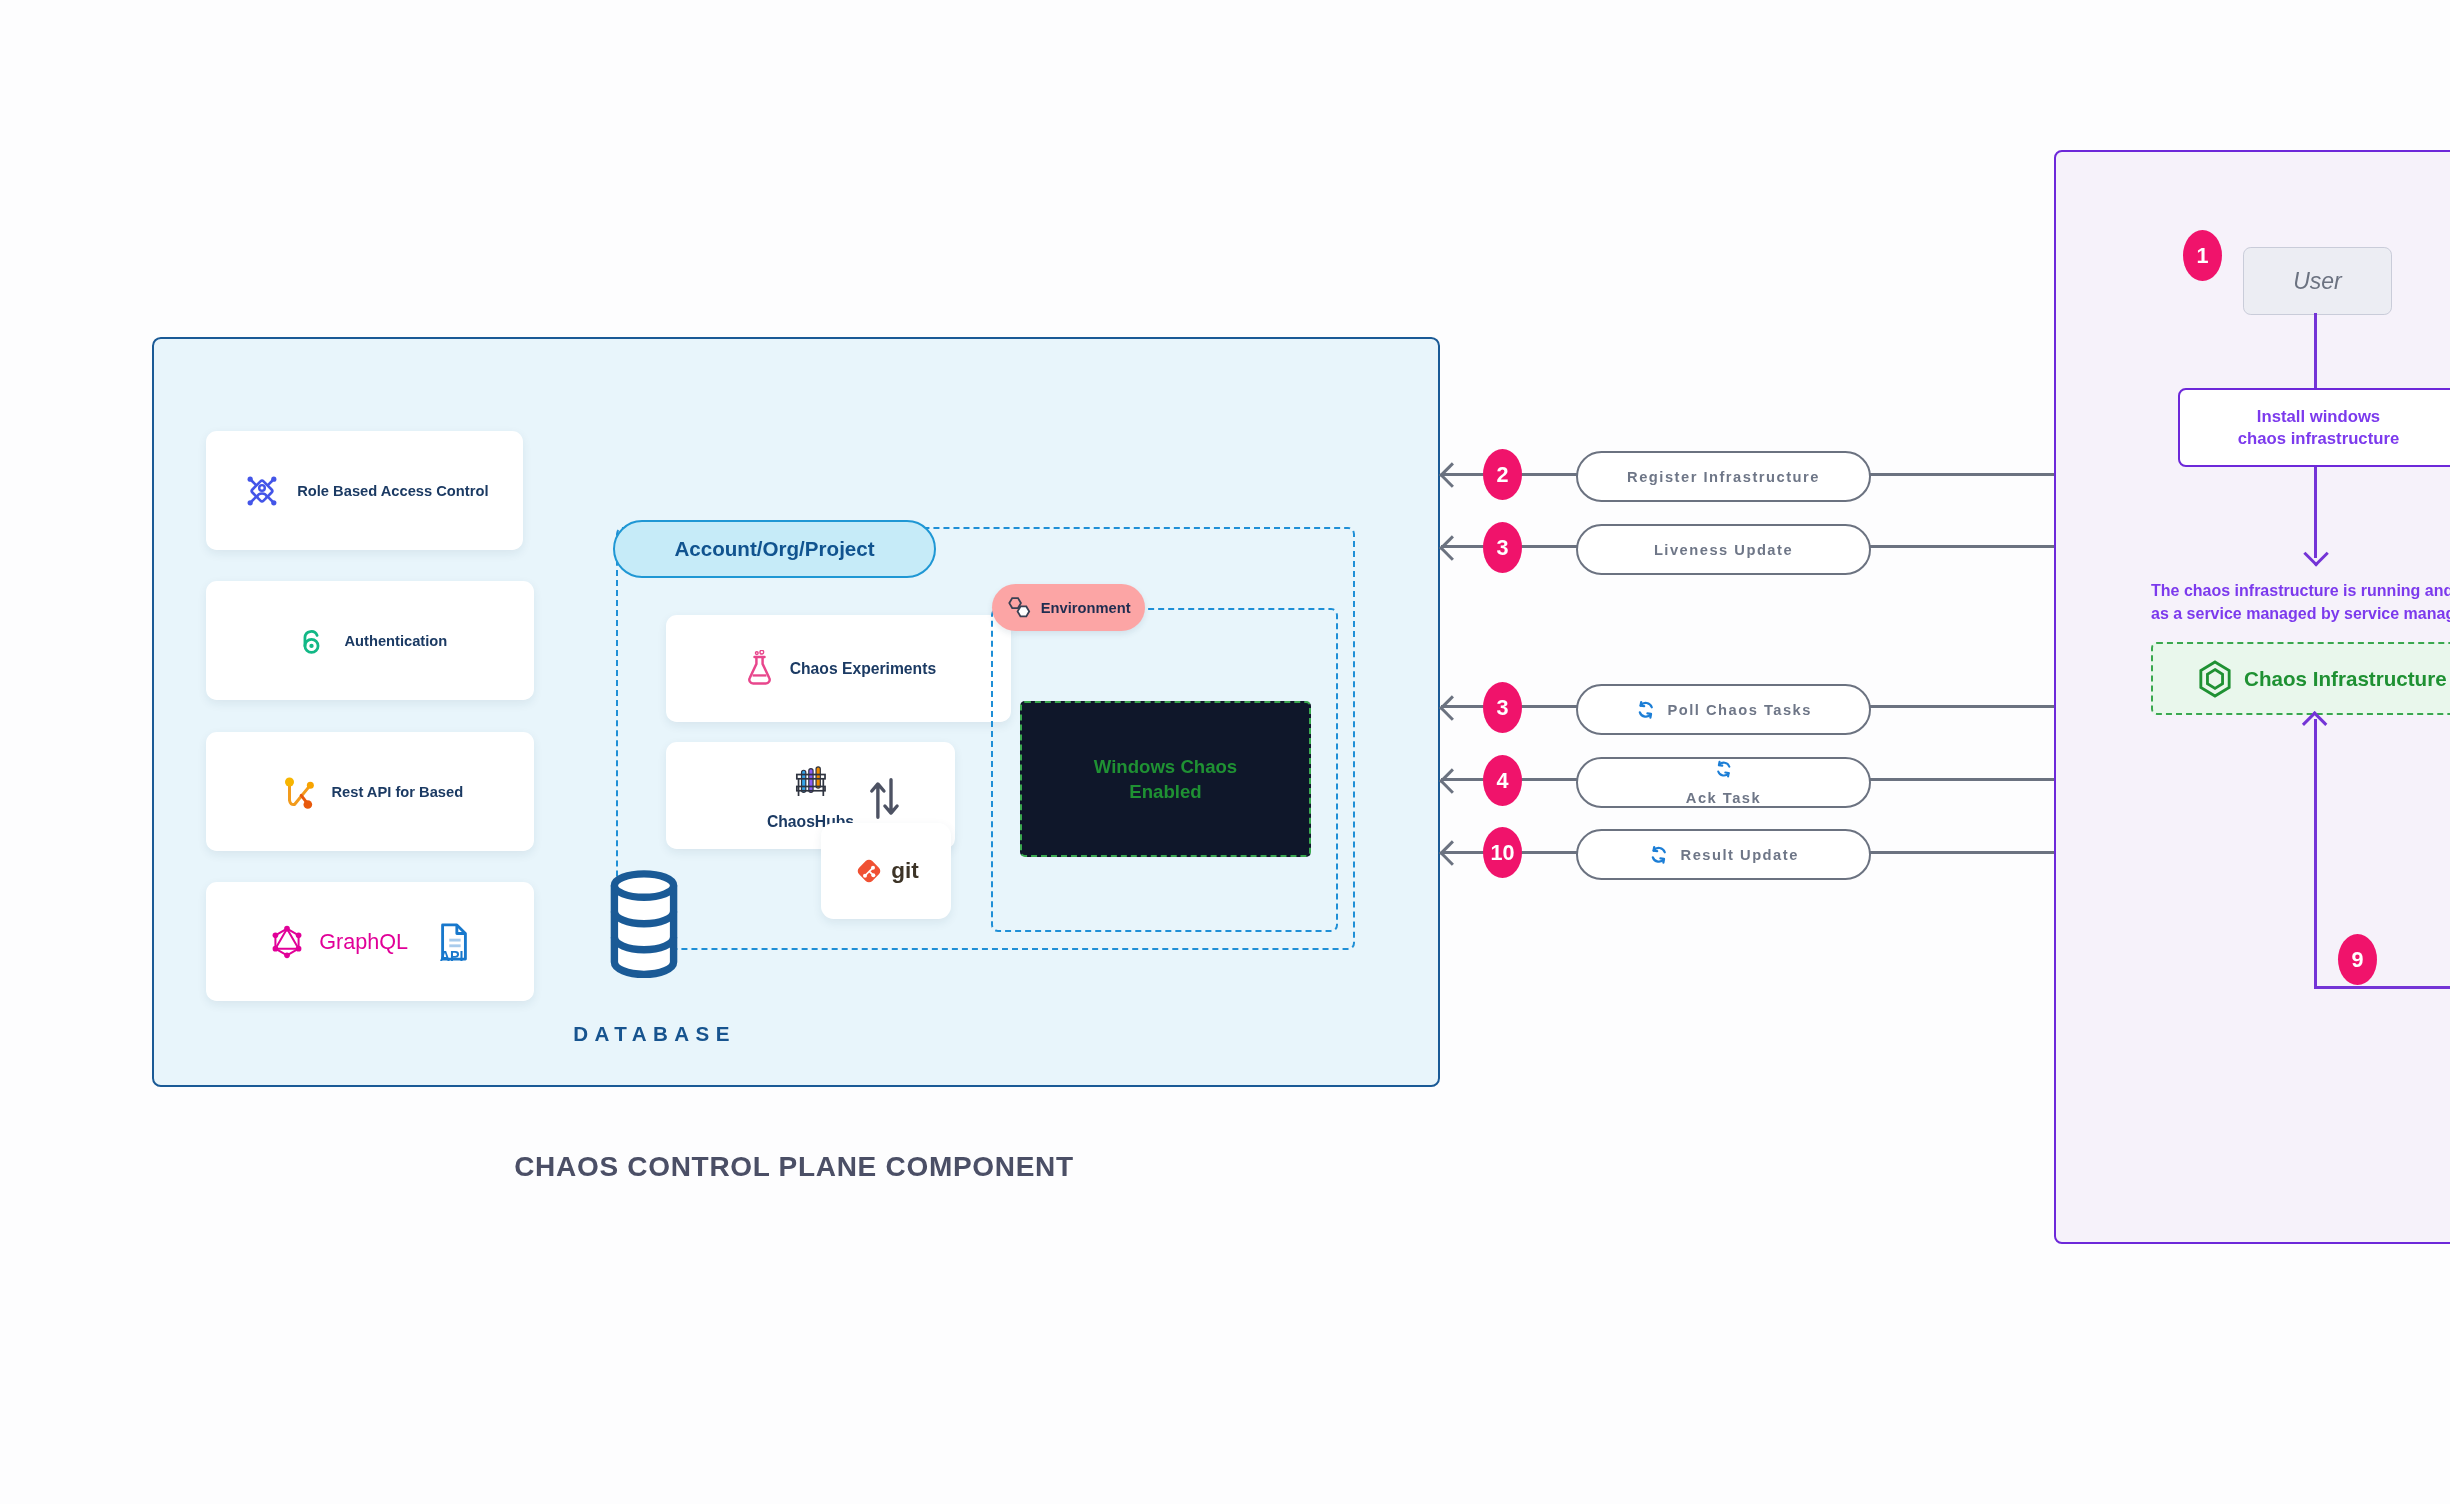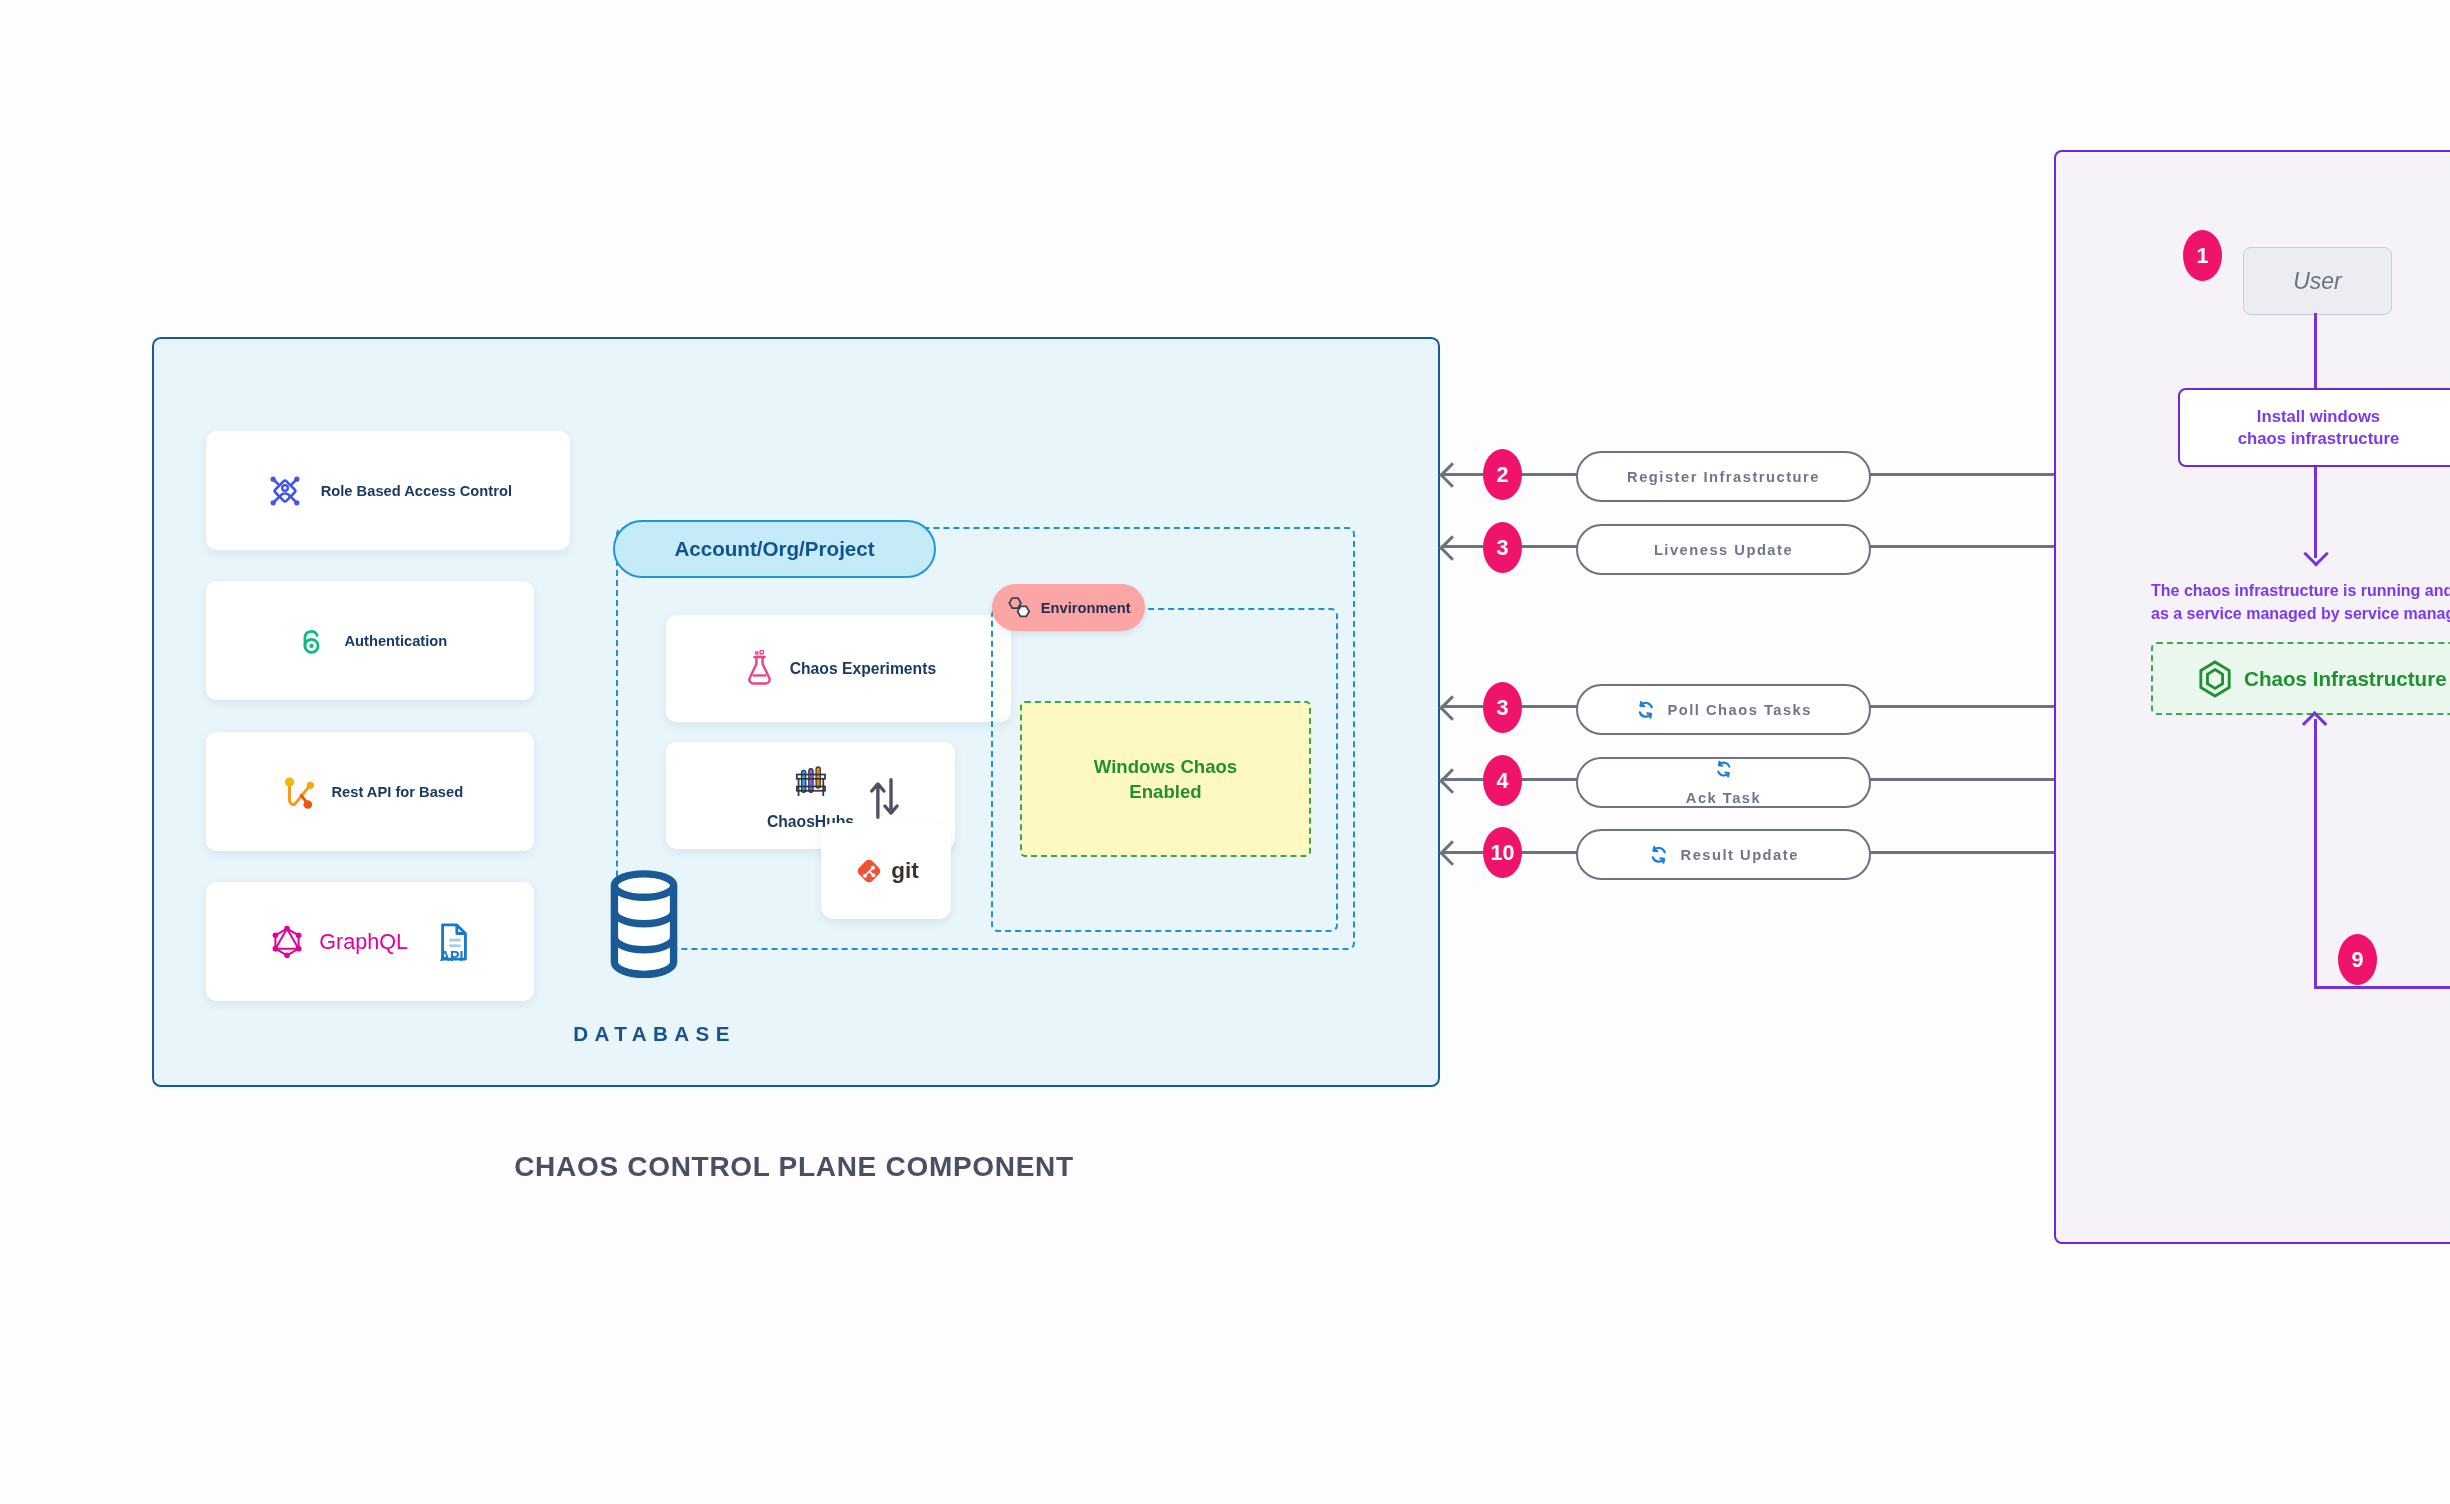--- a/index.html
+++ b/index.html
@@ -40,39 +40,39 @@
   .pbox{background:#fff;border:2.9px solid #6d28d9;border-radius:7.8px;
     display:flex;flex-direction:column;align-items:center;justify-content:center;
     color:#7c3aed;font-weight:600;font-size:16.7px;line-height:1.3;text-align:center;z-index:4;}
   .note{color:#7c3aed;font-weight:600;font-size:15.7px;line-height:1.42;z-index:4;}
   .gray-box{background:#ecedf3;border:1.5px solid #c9ccd9;border-radius:7.8px;
     display:flex;align-items:center;justify-content:center;
     color:#6b7280;font-weight:500;font-size:23px;font-style:italic;}
   .green-box{background:#e9f7ec;border:2px dashed #3aa84f;border-radius:5.9px;
     display:flex;align-items:center;justify-content:center;gap:11.8px;
     color:#1f9133;font-weight:700;font-size:20.6px;}
-  .win-box{background:#fef9c3;border-radius:4.9px;
+  .win-box{background:#0f172a;border-radius:4.9px;
     display:flex;flex-direction:column;align-items:center;justify-content:center;
     color:#1f9133;font-weight:700;font-size:18.6px;line-height:1.35;text-align:center;}
   
   .lslate{background:#6b7280;z-index:1;}
   .lpurple{background:#7434d6;z-index:1;}
   .chev{width:14.7px;height:14.7px;border-left:3.9px solid #6b7280;border-bottom:3.9px solid #6b7280;z-index:2;}
   .chev.p{border-color:#7434d6;}
   .chev.left{transform:rotate(45deg);}
   .chev.up{transform:rotate(135deg);}
   .chev.down{transform:rotate(315deg);}
   .db-label{font-size:20.6px;font-weight:800;color:#17548f;letter-spacing:6.4px;text-align:center;}
 </style>
 </head>
 <body>
 
 <div class="abs panel-left"></div>
 
-<div class="abs card" style="left:206px;top:431px;width:364px;height:119px;align-items:center;">
+<div class="abs card" style="left:206px;top:431px;width:317px;height:119px;align-items:center;">
   <svg width="42" height="42" viewBox="0 0 48 48">
     <rect x="15" y="15" width="18" height="18" rx="2.5" transform="rotate(45 24 24)" fill="none" stroke="#4355e8" stroke-width="3"></rect>
     <path d="M12 12 L17 17 M36 12 L31 17 M12 36 L17 31 M36 36 L31 31" stroke="#4355e8" stroke-width="3"></path>
     <circle cx="10.5" cy="10.5" r="3" fill="#4355e8"></circle>
       <circle cx="37.5" cy="10.5" r="3" fill="#4355e8"></circle>
     <circle cx="10.5" cy="37.5" r="3" fill="#4355e8"></circle>
       <circle cx="37.5" cy="37.5" r="3" fill="#4355e8"></circle>
     <circle cx="24" cy="20.5" r="3.2" fill="none" stroke="#4355e8" stroke-width="2.8"></circle>
     <path d="M18.5 30.5 C20 25.5 28 25.5 29.5 30.5" fill="none" stroke="#4355e8" stroke-width="2.8" stroke-linecap="round"></path>
   </svg>

